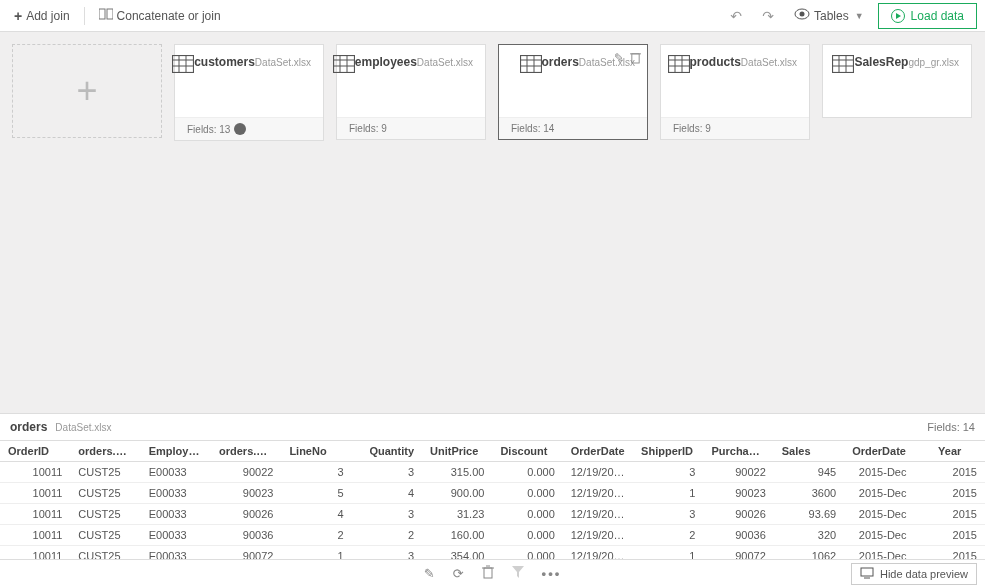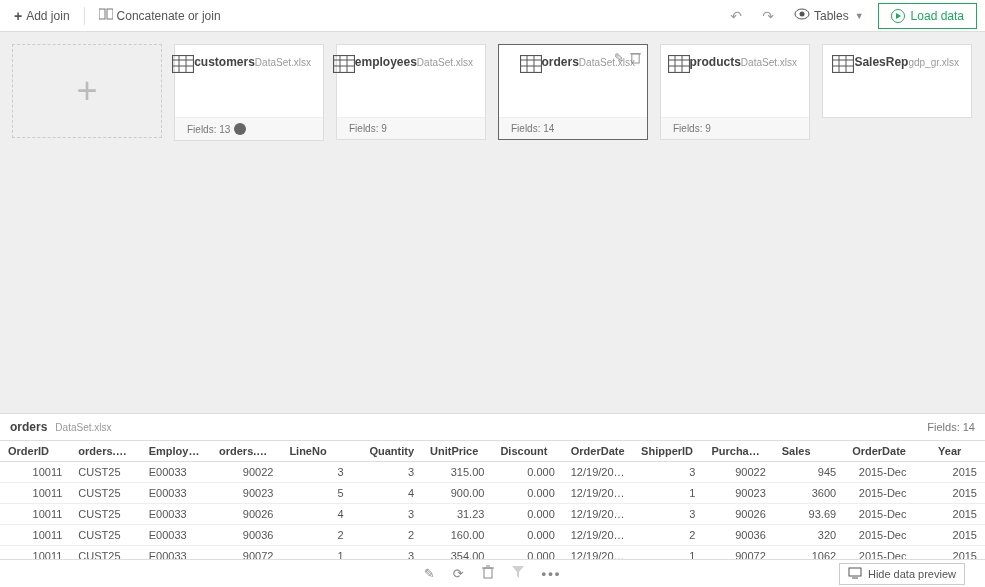--- a/index.html
+++ b/index.html
@@ -37,21 +37,21 @@
     .table-wrap { background: #fff; overflow: auto; }
     table { width: 100%; border-collapse: collapse; table-layout: fixed; }
     th, td { padding: 4px 8px; border-bottom: 1px solid #eee; white-space: nowrap; overflow: hidden; text-overflow: ellipsis; font-size: 11px; height: 18px; }
     th { text-align: left; font-weight: 600; color: #444; border-bottom: 1px solid #ddd; background: #fff; }
     td { color: #555; }
     .num { text-align: right; }
 
     
     .footer { height: 28px; background: #fff; border-top: 1px solid #ddd; display: flex; align-items: center; justify-content: center; gap: 18px; position: relative; }
     .footer .ficon { color: #888; cursor: pointer; font-size: 13px; }
-    .footer .hide-btn { position: absolute; right: 20px; display: flex; align-items: center; gap: 6px; border: 1px solid #ccc; padding: 3px 8px; cursor: pointer; color: #555; font-size: 11px; }
+    .footer .hide-btn { position: absolute; right: 8px; display: flex; align-items: center; gap: 6px; border: 1px solid #ccc; padding: 3px 8px; cursor: pointer; color: #555; font-size: 11px; }
 
     svg.tbl-icon { width: 22px; height: 18px; }
     .globe { width: 12px; height: 12px; background: #666; border-radius: 50%; display: inline-block; }
     .chev { font-size: 9px; color: #888; margin-left: 2px; }
     .undo, .redo { font-size: 14px; }
     .dots { letter-spacing: 2px; font-weight: bold; }
   </style>
 </head>
 <body>
 

